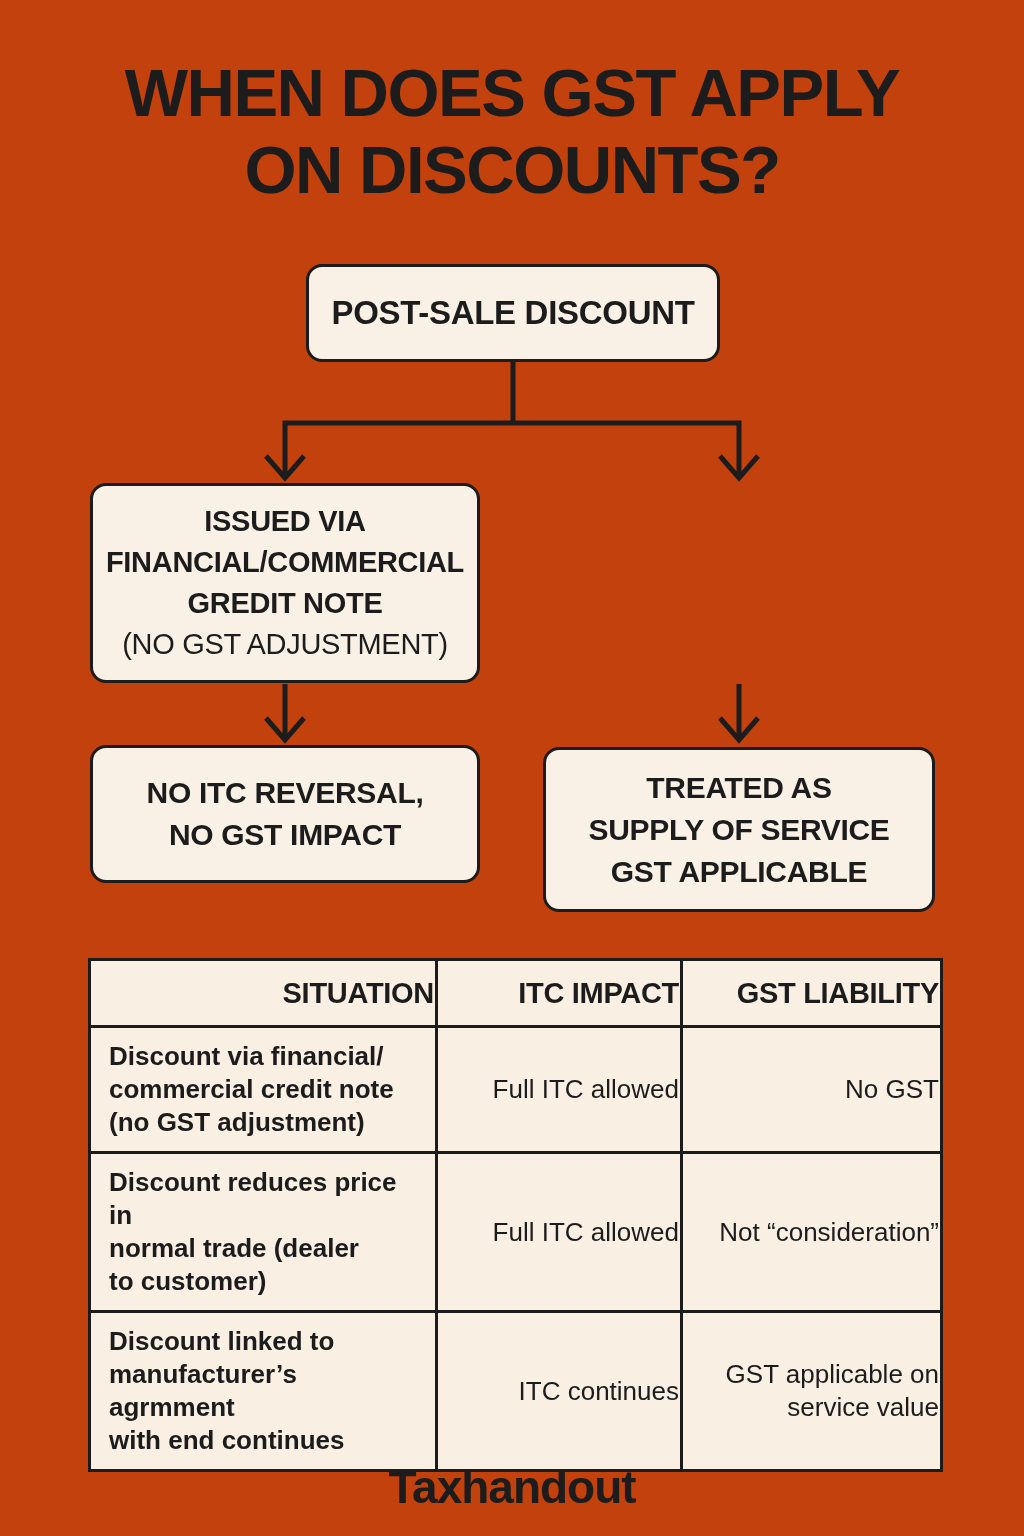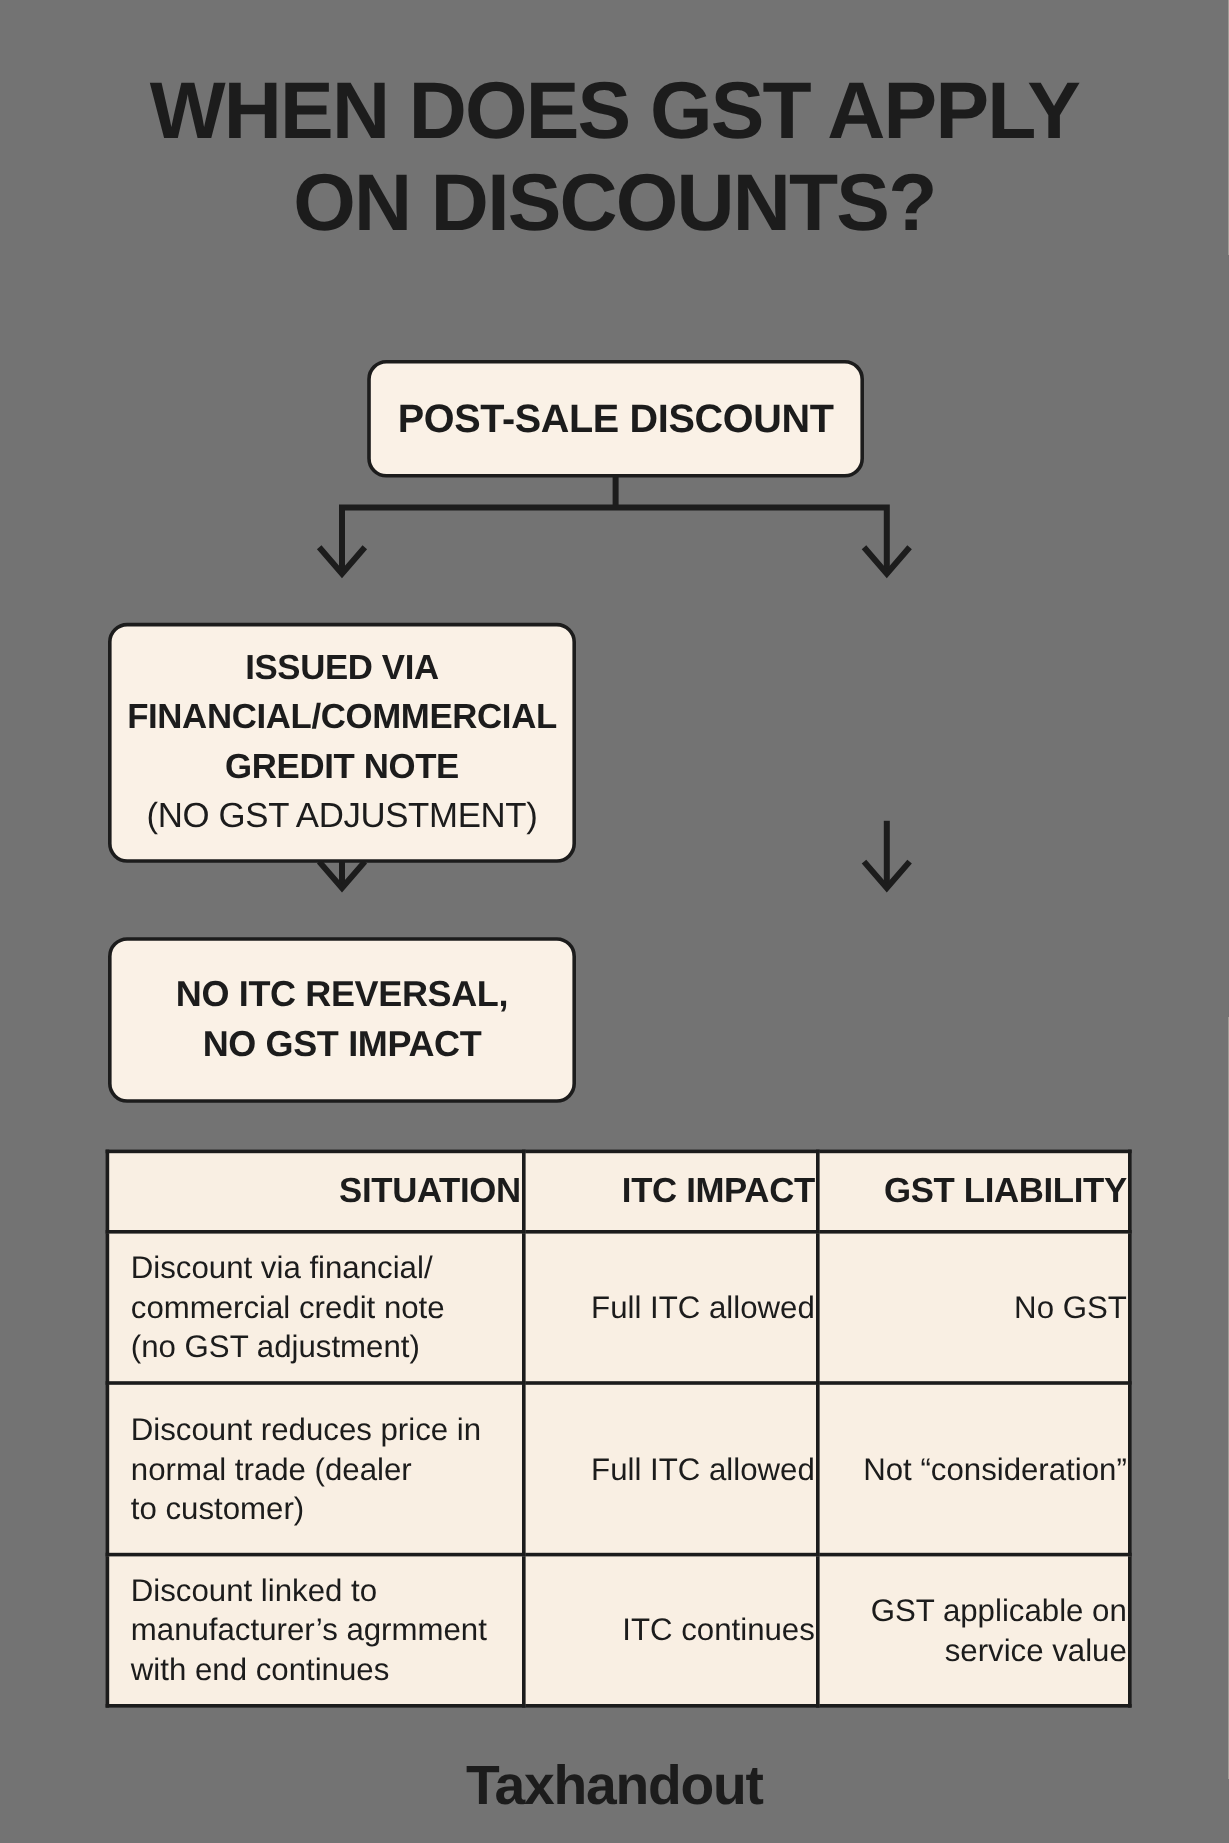--- a/index.html
+++ b/index.html
@@ -1,55 +1,55 @@
 <!DOCTYPE html>
 <html><head>
 <meta charset="utf-8">
 <style>
   html,body{margin:0;padding:0;background:#f8edde;}
   .canvas{
     position:relative;width:1024px;height:1536px;overflow:hidden;
-    background:#737373;color:#1c1c1c;
+    background:#c2410c;color:#1c1c1c;
     font-family:"Liberation Sans","DejaVu Sans",sans-serif;
   }
   .preline{white-space:pre-line;}
 
   .title{
     position:absolute;left:0;width:100%;top:54px;
     text-align:center;font-weight:800;font-size:67px;line-height:77px;
     letter-spacing:-1.5px;
   }
 
   .connectors{position:absolute;left:0;top:0;pointer-events:none;}
   .cline{fill:none;stroke:#1c1c1c;stroke-width:5;stroke-linejoin:miter;stroke-linecap:butt;}
 
   .fbox{
     position:absolute;border:3.5px solid #1c1c1c;border-radius:16px;
     background:#faf1e6;display:flex;flex-direction:column;
     align-items:center;justify-content:center;text-align:center;
-    font-weight:700;box-sizing:border-box;letter-spacing:-0.3px;margin-top:36px;
+    font-weight:700;box-sizing:border-box;letter-spacing:-0.3px;
   }
   .root{left:306px;top:264px;width:414px;height:98px;font-size:33px;}
   .branch-left{left:90px;top:483px;width:390px;height:200px;font-size:29px;line-height:41px;}
   .branch-right{left:543px;top:483px;width:392px;height:200px;font-size:29px;line-height:41px;}
   .outcome-left{left:90px;top:745px;width:390px;height:138px;font-size:30px;line-height:42px;align-items:center;}
   .outcome-right{left:543px;top:747px;width:392px;height:165px;font-size:30px;line-height:42px;}
   .note{font-weight:400;}
 
   .gsttable{
     position:absolute;left:88px;top:958px;width:852px;
     border-collapse:collapse;table-layout:fixed;
   }
   .gsttable th,.gsttable td{
     border:3.5px solid #1c1c1c;background:#f9efe3;
     text-align:right;vertical-align:middle;box-sizing:border-box;
   }
   .gsttable th{font-size:29px;font-weight:700;letter-spacing:-0.3px;}
   .gsttable td{font-size:26px;line-height:33px;font-weight:400;}
-  td.cell-left{text-align:left;padding:12px 14px 12px 18px;}
+  td.cell-left{text-align:left;padding:12px 14px 12px 18px;font-weight:bold;}
   .c1{width:347px}.c2{width:245px}.c3{width:260px}
   tr.hrow{height:67px}
   tr.r1{height:125px}
   tr.r2{height:143px}
   tr.r3{height:126px}
 
   .brand{
     position:absolute;left:0;width:100%;top:1444px;text-align:center;
     font-weight:700;font-size:46px;letter-spacing:-1px;margin-top:16px;
   }
@@ -83,20 +83,25 @@
 GREDIT NOTE</span>
     <span class="preline note">(NO GST ADJUSTMENT)</span>
   </div>
 
 
   <div class="fbox outcome-left">
     <span class="preline">NO ITC REVERSAL,
 NO GST IMPACT</span>
   </div>
 
+  <div class="fbox outcome-right">
+    <span class="preline">TREATED AS
+SUPPLY OF SERVICE
+GST APPLICABLE</span>
+  </div>
 
   <table class="gsttable">
     <colgroup>
         <col class="c1">
         <col class="c2">
         <col class="c3">
       </colgroup>
     <tbody>
       <tr class="hrow">
         <th>SITUATION</th>

